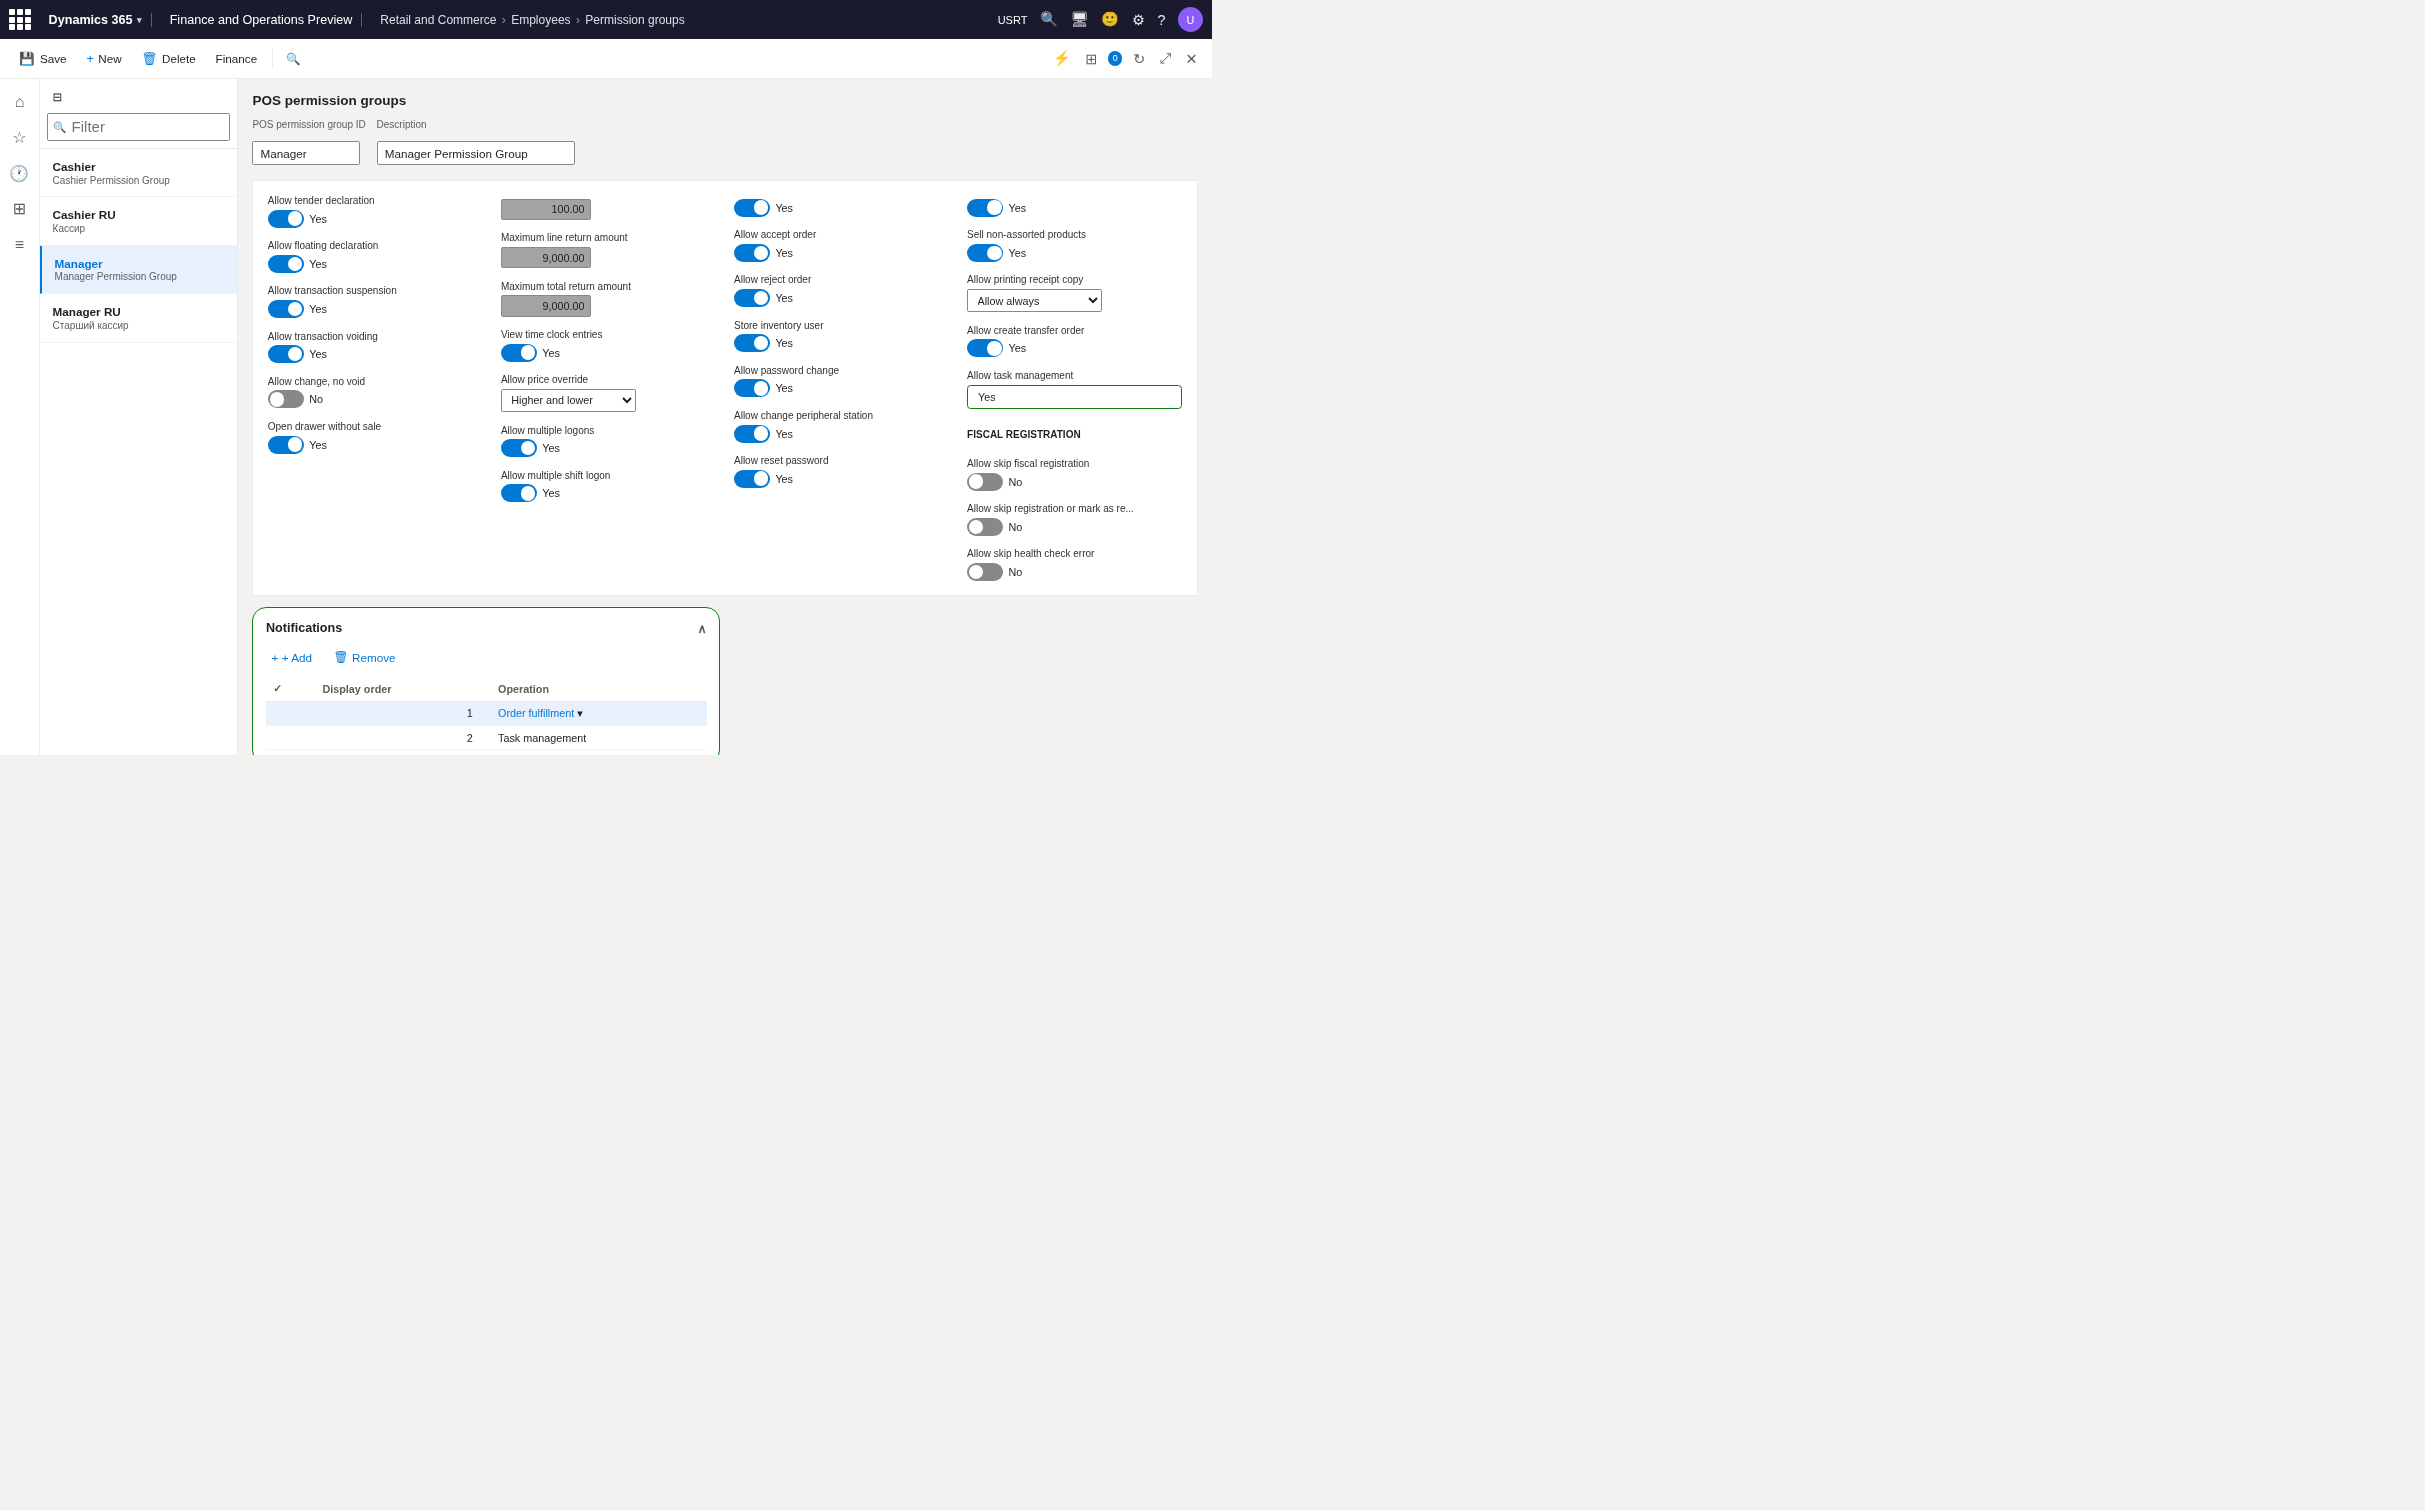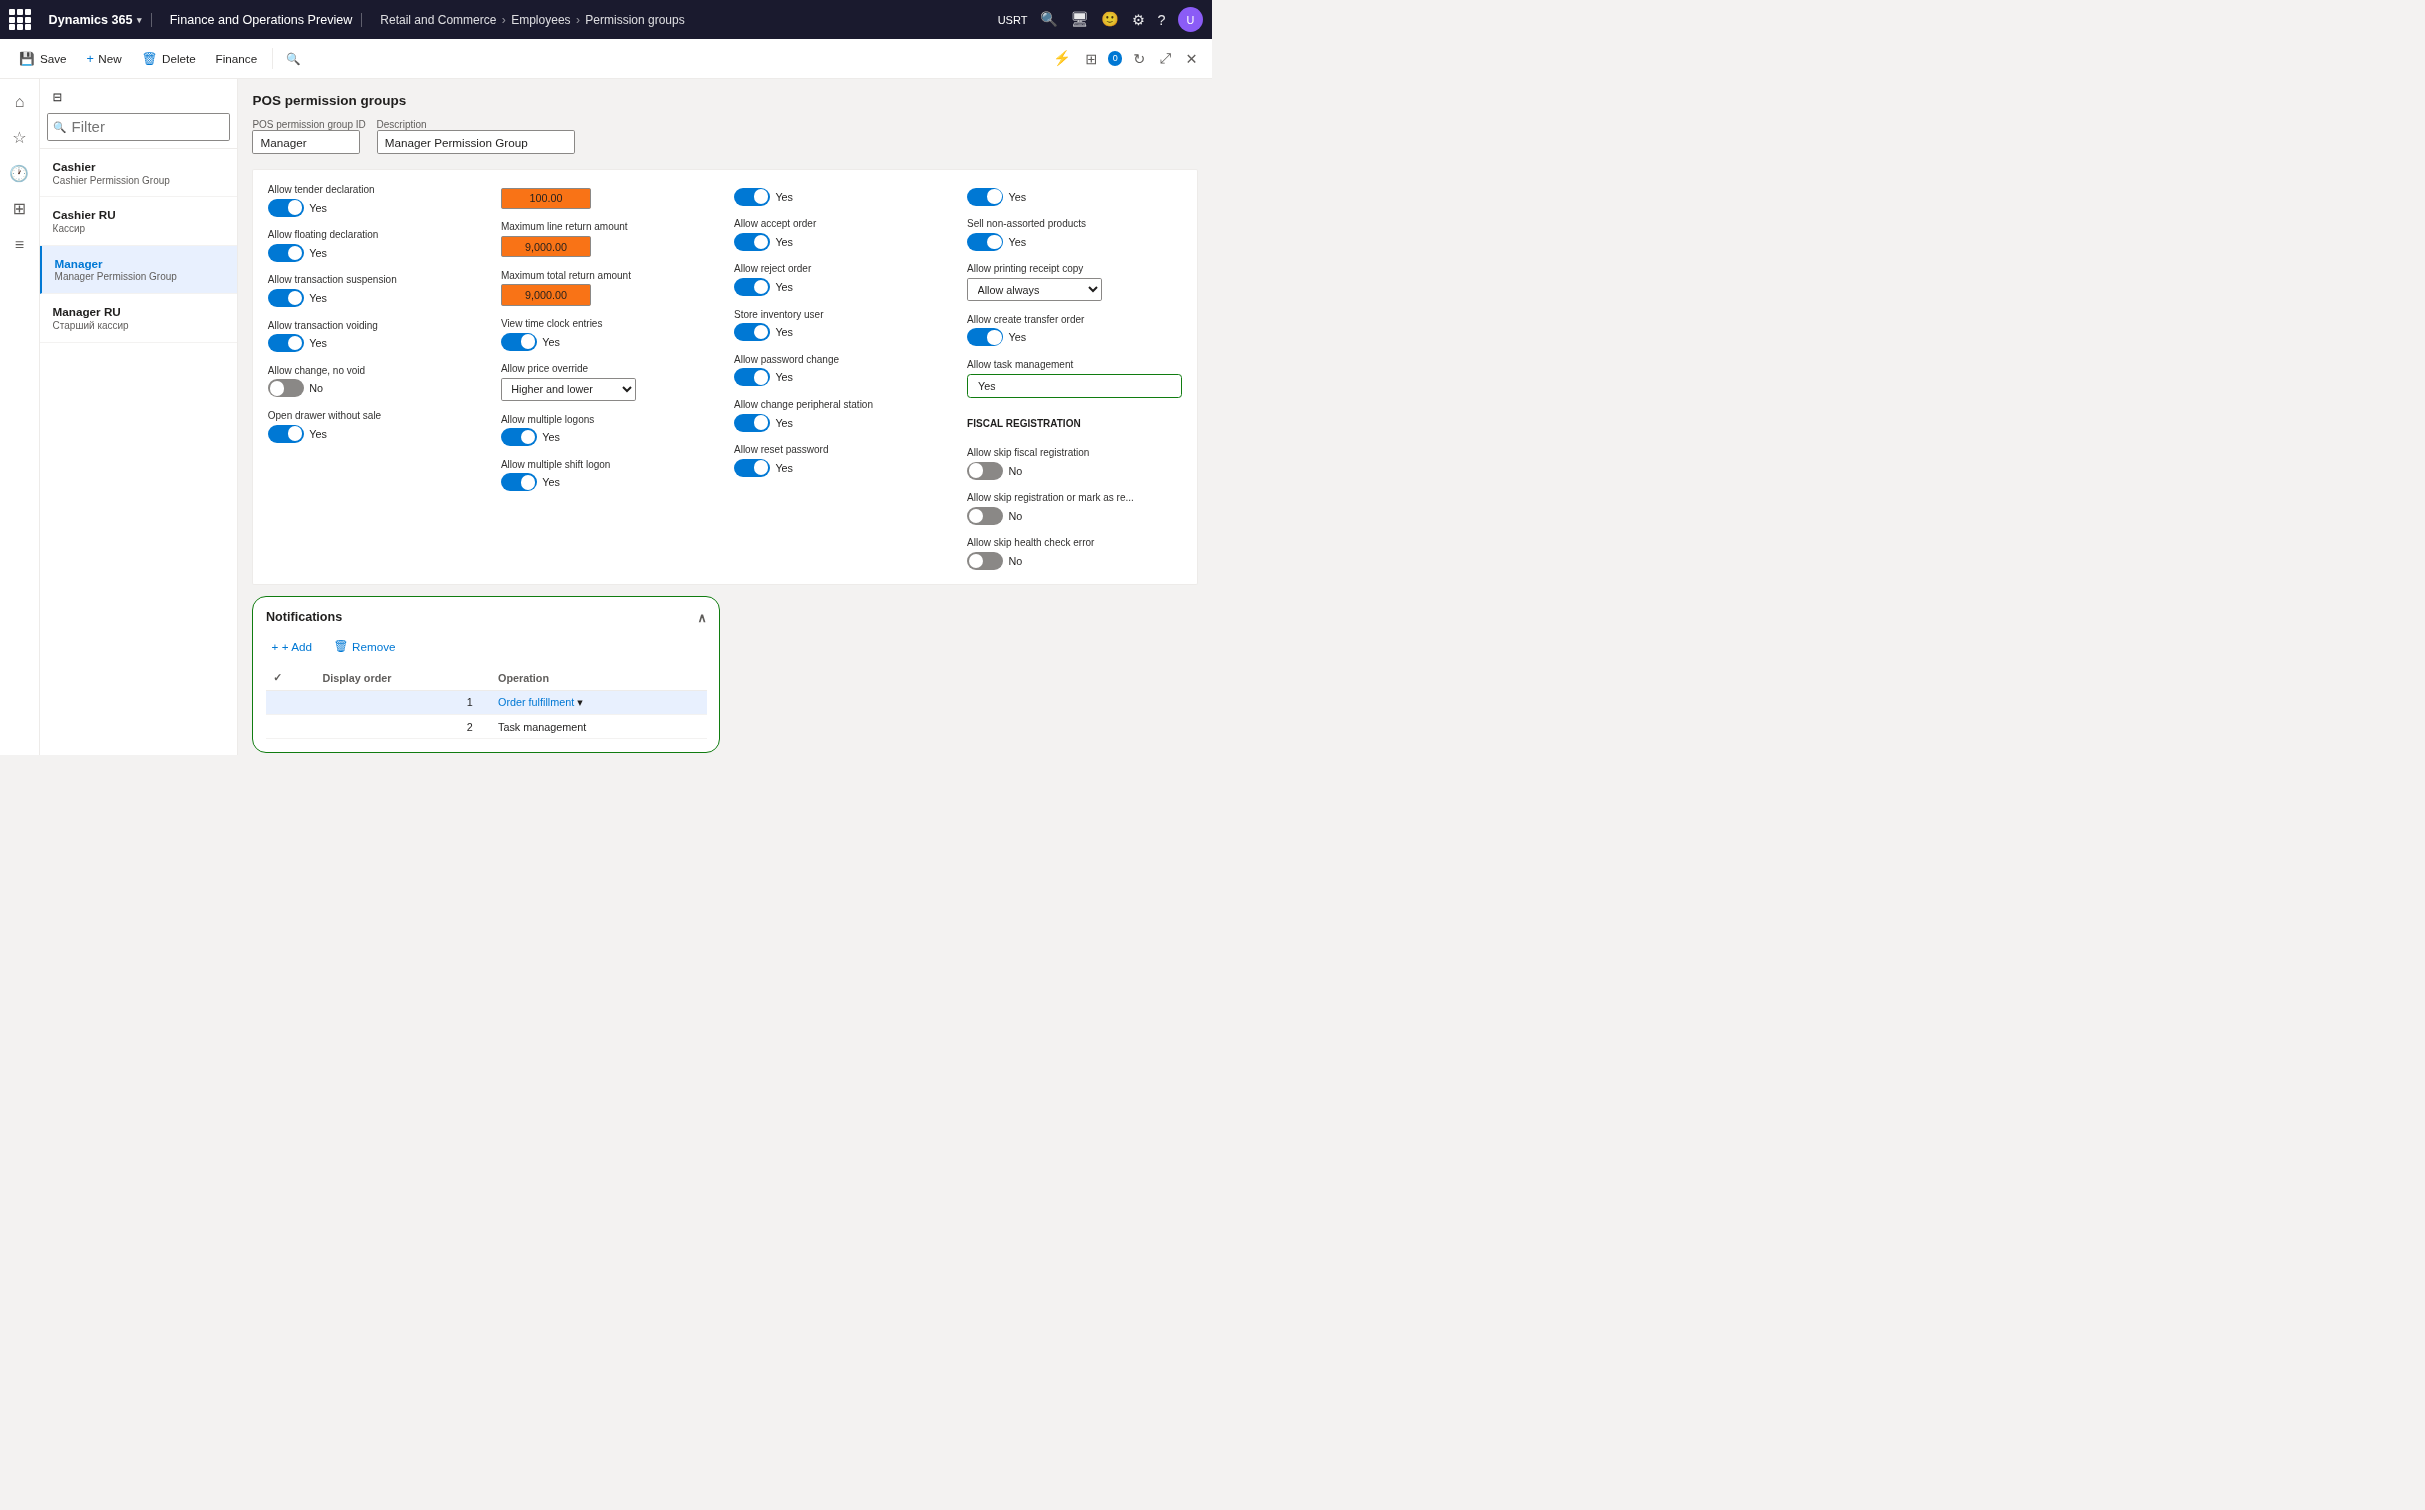--- a/index.html
+++ b/index.html
@@ -112,21 +112,21 @@
       padding: 14.4px;
       background: #f3f2f1;
     }
     .section-title {
       font-size: 13.5px; font-weight: 600; color: #201f1e;
       margin-bottom: 10.8px;
     }
     .id-desc-row {
       display: flex; gap: 10.8px; margin-bottom: 14.4px;
     }
-    .field-group { display: flex; flex-direction: column; gap: 0; }
+    .field-group { display: flex; flex-direction: column; gap: 11px; }
     .field-group label { font-size: 10px; color: #605e5c; }
     .field-group input {
       border: 0.9px solid #8a8886; padding: 4.5px 7.2px; font-size: 11.7px; color: #201f1e;
       border-radius: 1.8px; background: white;
     }
 
     
     .form-grid {
       background: white;
       border: 0.9px solid #edebe9;
@@ -163,21 +163,21 @@
 
     
     .perm-select {
       border: 0.9px solid #8a8886; padding: 3.6px 5.4px; font-size: 10.8px;
       border-radius: 1.8px; background: white; color: #201f1e; width: 135px; cursor: pointer;
     }
 
     
     .perm-number {
       border: 0.9px solid #8a8886; padding: 3.6px 5.4px; font-size: 10.8px;
-      border-radius: 1.8px; background: #f97316; color: #201f1e; width: 90px; text-align: center;
+      border-radius: 1.8px; background: #a3a3a3; color: #201f1e; width: 90px; text-align: right;
     }
 
     
     .highlight-box {
       border: 1.8px solid #107c10; border-radius: 3.6px; padding: 5.4px 7.2px; display: inline-block;
     }
 
     
     .fiscal-section { font-weight: 700; font-size: 10px; color: #201f1e; margin: 7.2px 0 5.4px; text-transform: uppercase; }
 

